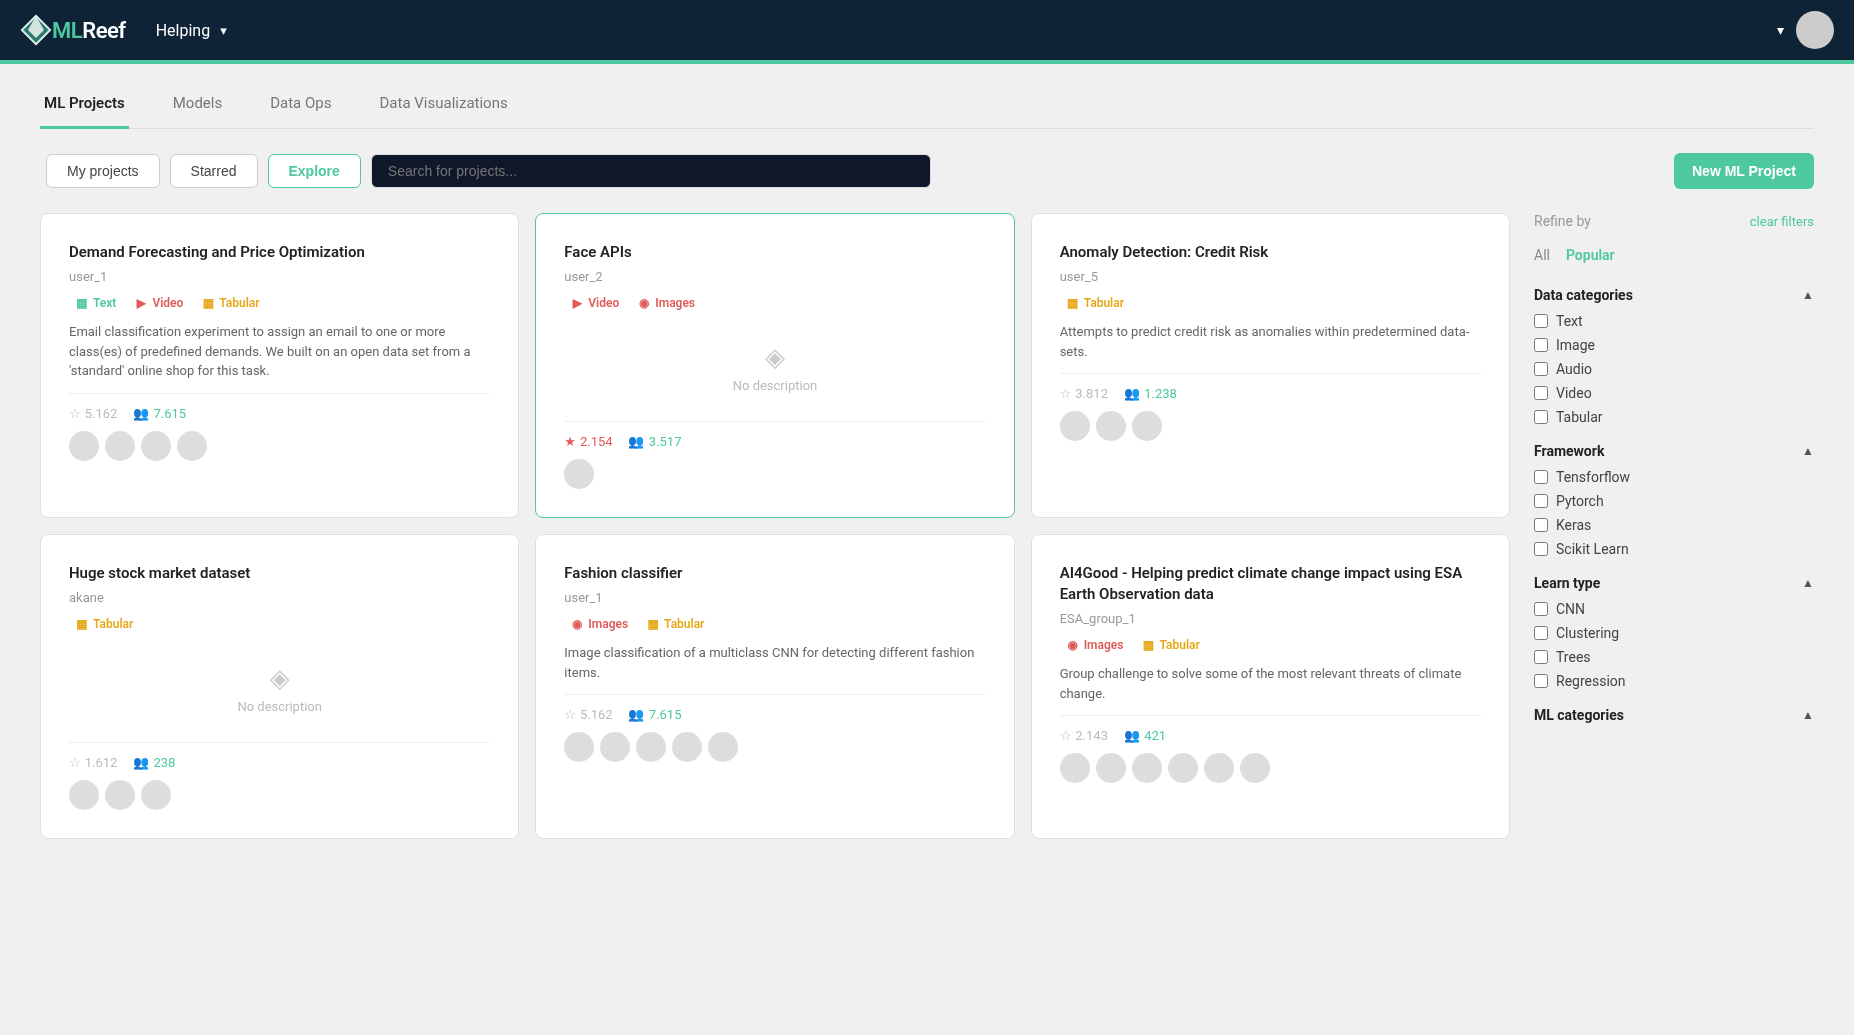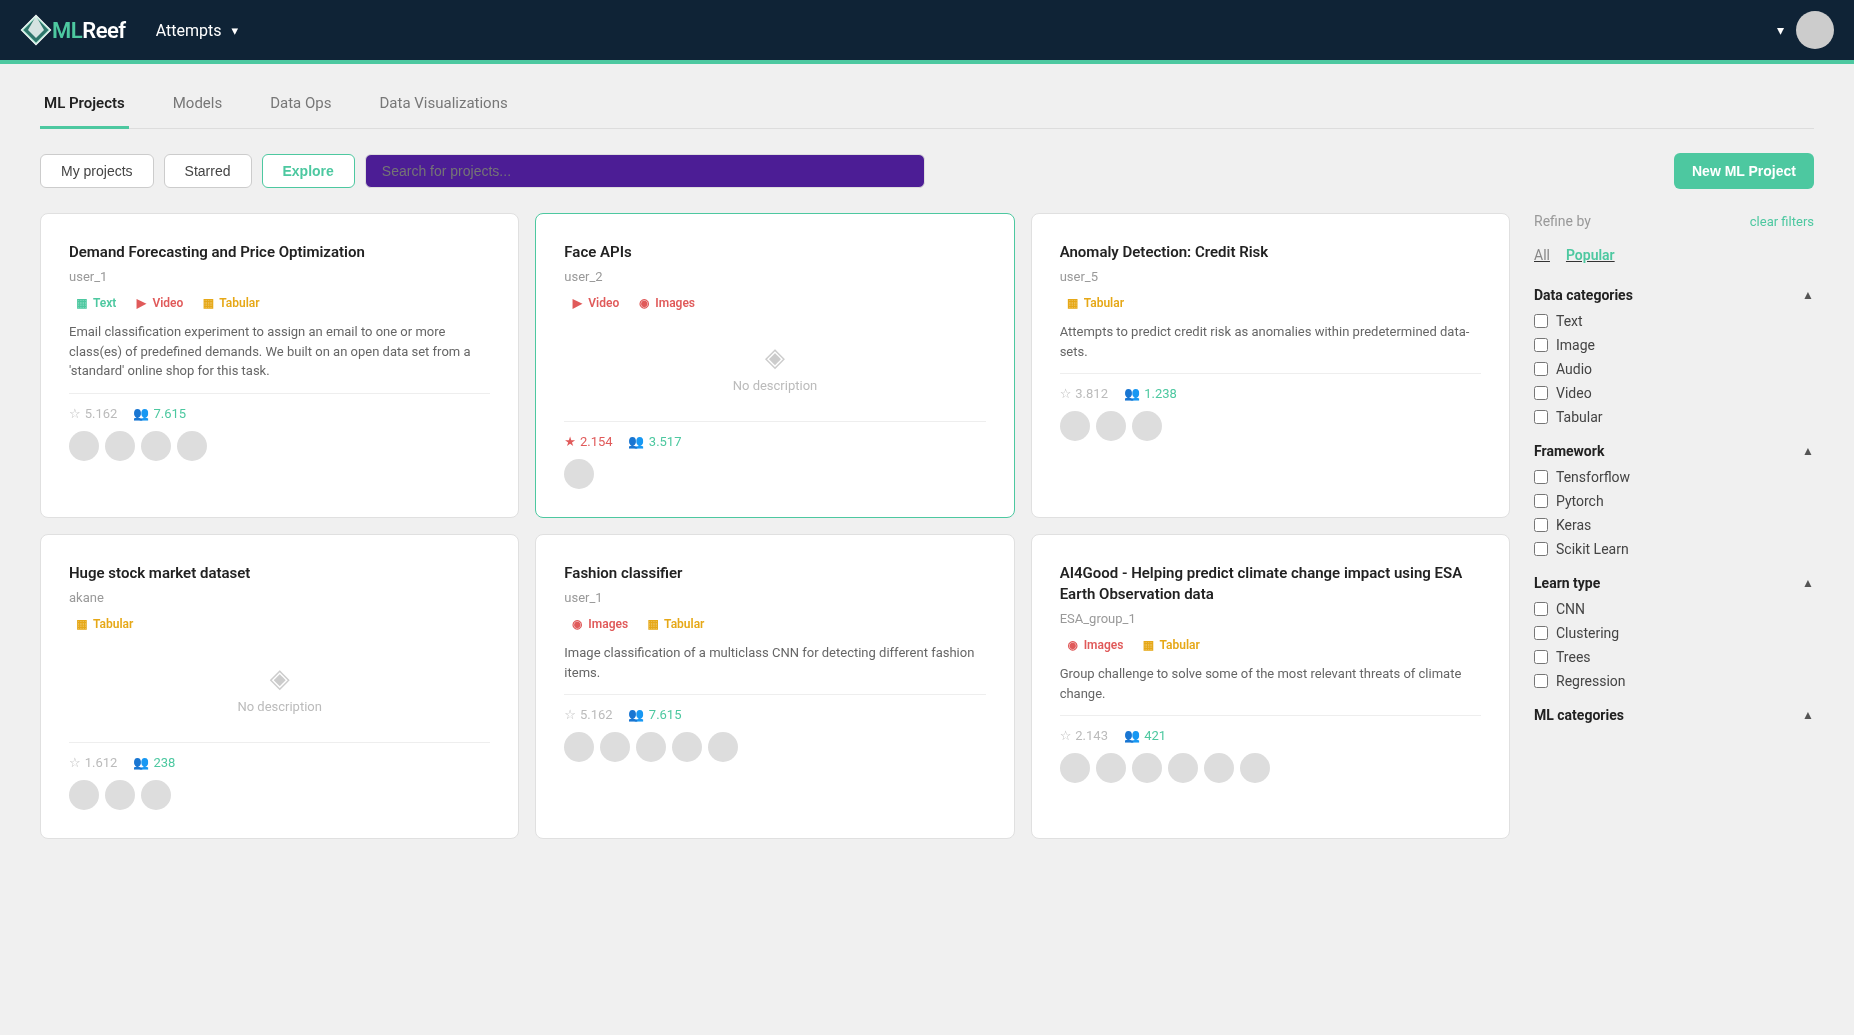--- a/index.html
+++ b/index.html
@@ -83,20 +83,21 @@
       font-weight: 600;
       border-bottom: 3px solid #4dc8a0;
     }
 
     
     .filter-row {
       display: flex;
       align-items: center;
       gap: 10px;
       margin-bottom: 24px;
+      margin-left: 6px;
     }
     .filter-btn {
       padding: 8px 20px;
       border: 1.5px solid #ccc;
       border-radius: 6px;
       background: white;
       cursor: pointer;
       font-size: 14px;
       color: #444;
     }
@@ -106,21 +107,21 @@
       font-weight: 600;
     }
     .search-input {
       flex: 1;
       max-width: 560px;
       padding: 8px 16px;
       border: 1.5px solid #ddd;
       border-radius: 6px;
       font-size: 14px;
       color: #999;
-      background: #4c1d95;
+      background: #0f172a;
     }
     .new-project-btn {
       margin-left: auto;
       padding: 10px 18px;
       background: #4dc8a0;
       color: white;
       border: none;
       border-radius: 6px;
       font-size: 14px;
       font-weight: 600;
@@ -250,21 +251,20 @@
     }
     .clear-filters {
       font-size: 13px;
       color: #4dc8a0;
       cursor: pointer;
     }
     .popular-row {
       display: flex;
       gap: 16px;
       margin-bottom: 20px;
-      text-decoration: underline;
     }
     .popular-btn {
       font-size: 14px;
       cursor: pointer;
       color: #888;
       padding: 4px 0;
     }
     .popular-btn.active {
       color: #4dc8a0;
       font-weight: 600;
@@ -309,21 +309,21 @@
 <header class="header">
   <div class="header-logo">
     <svg class="logo-diamond" viewBox="0 0 32 32">
       <polygon points="16,2 30,16 16,30 2,16" fill="none" stroke="white" stroke-width="2"></polygon>
       <polygon points="16,2 30,16 16,30 2,16" fill="#4dc8a0" opacity="0.5"></polygon>
       <polygon points="16,2 24,16 16,24 8,16" fill="white" opacity="0.8"></polygon>
     </svg>
     <span class="logo-text"><span>ML</span>Reef</span>
   </div>
   <div class="header-nav">
-    <span>Attempts</span>
+    <span>Helping</span>
     <span style="font-size:13px; margin-left:4px;">▾</span>
   </div>
   <div class="header-right">
     <span style="color:white; font-size:14px;">▾</span>
     <div class="avatar-circle"></div>
   </div>
 </header>
 <div class="green-bar"></div>
 
 <div class="main-content">

